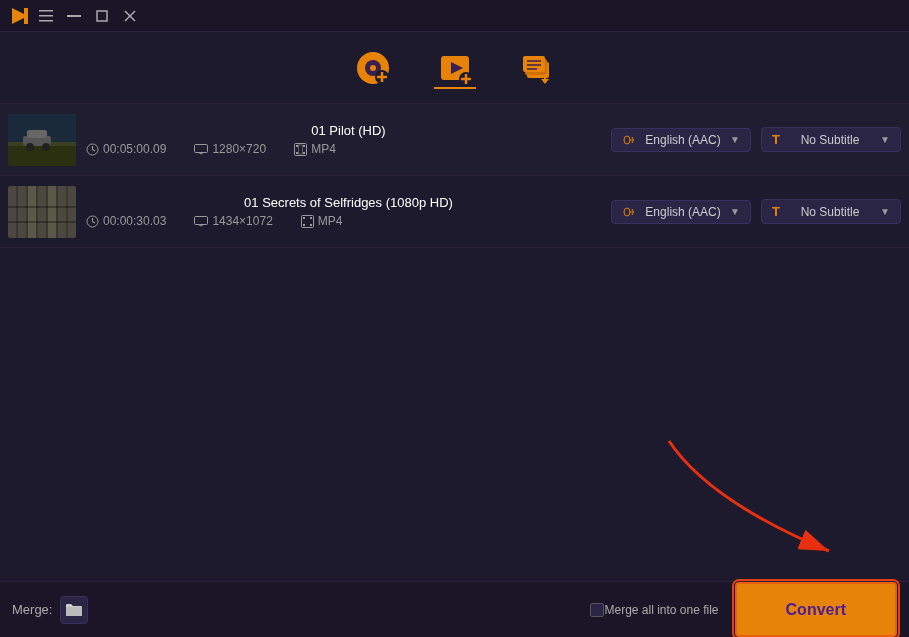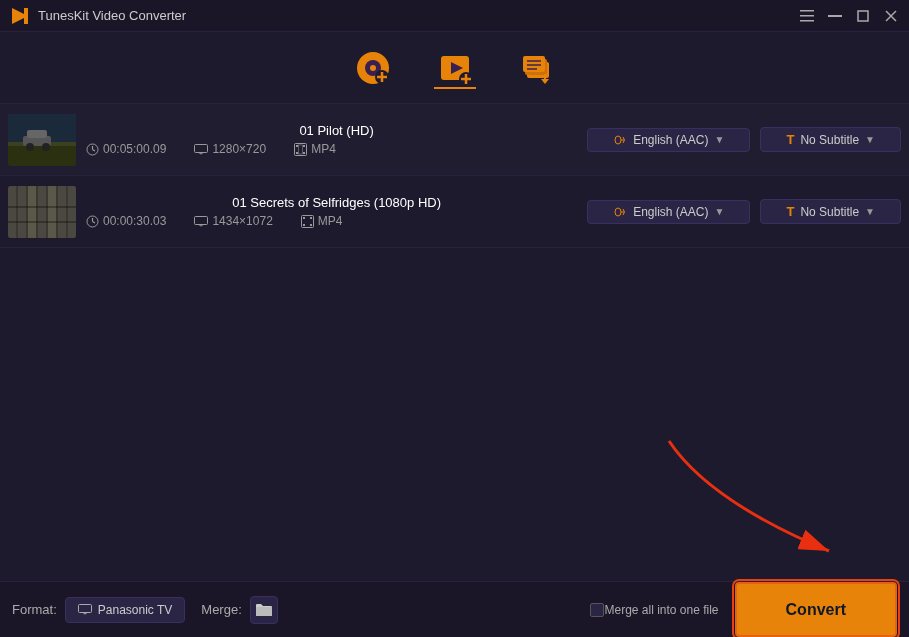--- a/index.html
+++ b/index.html
@@ -148,27 +148,26 @@
 
     .file-dropdowns {
       display: flex;
       gap: 10px;
       align-items: center;
     }
     .file-select {
       background: #2a2545;
       border: 1px solid #3a3060;
       color: #ccc;
-      padding: 4px 25px;
+      padding: 4px 10px;
       border-radius: 4px;
       font-size: 12px;
       cursor: pointer;
       display: flex;
       align-items: center;
-      gap: 6px;
       min-width: 140px;
       justify-content: space-between;
     }
     .select-arrow {
       font-size: 10px;
       color: #999;
     }
 
     
     #main-content {
@@ -266,21 +265,21 @@
       width: 14px;
       height: 14px;
       border: 1px solid #555;
       border-radius: 2px;
       background: #2a2545;
       cursor: pointer;
     }
     .convert-btn {
       background: #e8830a;
       border: 2px solid #e86010;
-      color: #0f172a;
+      color: #4c1d95;
       font-size: 16px;
       font-weight: bold;
       padding: 8px 49px;
       border-radius: 4px;
       cursor: pointer;
       height: 100%;
       display: flex;
       align-items: center;
       justify-content: center;
       min-width: 130px;
@@ -297,21 +296,20 @@
 <body>
 
 <div id="title-bar">
 
   <div class="logo">
     <svg width="20" height="20" viewBox="0 0 20 20">
       <polygon points="2,2 18,10 2,18" fill="#e8830a"></polygon>
       <rect x="14" y="2" width="4" height="16" fill="#e8830a"></rect>
     </svg>
   </div>
-  <span class="title-text">TunesKit Video Converter</span>
   <div class="window-controls">
     <div class="window-btn">
       <svg width="14" height="12" viewBox="0 0 14 12">
         <rect y="0" width="14" height="1.5" fill="#aaa"></rect>
         <rect y="5" width="14" height="1.5" fill="#aaa"></rect>
         <rect y="10" width="14" height="1.5" fill="#aaa"></rect>
       </svg>
     </div>
     <div class="window-btn">
       <svg width="14" height="2" viewBox="0 0 14 2">
@@ -528,31 +526,20 @@
 <svg id="arrow-overlay" viewBox="0 0 320 160" style="position:absolute;bottom:56px;right:0;width:320px;height:160px;pointer-events:none;">
   <defs>
     <marker id="arrowhead" markerWidth="10" markerHeight="7" refX="10" refY="3.5" orient="auto">
       <polygon points="0 0, 10 3.5, 0 7" fill="#e83010"></polygon>
     </marker>
   </defs>
   <path d="M 80 20 Q 120 80 240 130" stroke="#e83010" stroke-width="3" fill="none" marker-end="url(#arrowhead)"></path>
 </svg>
 
 <div id="bottom-bar">
-  <div class="format-section">
-    <span class="format-label">Format:</span>
-    <div class="format-value">
-      <svg width="14" height="11" viewBox="0 0 14 11">
-        <rect x="0.5" y="0.5" width="13" height="8" rx="1" stroke="#aaa" stroke-width="1" fill="none"></rect>
-        <line x1="5" y1="9" x2="9" y2="9" stroke="#aaa" stroke-width="1"></line>
-        <line x1="7" y1="8.5" x2="7" y2="10.5" stroke="#aaa" stroke-width="1"></line>
-      </svg>
-      <span>Panasonic TV</span>
-    </div>
-  </div>
 
   <div class="output-section">
     <span class="output-label">Merge:</span>
     <div class="folder-btn">
       <svg width="16" height="13" viewBox="0 0 16 13">
         <path d="M0 2 Q0 1 1 1 L5 1 L7 3 L15 3 Q16 3 16 4 L16 12 Q16 13 15 13 L1 13 Q0 13 0 12 Z" fill="#ccc"></path>
         <rect x="0" y="4" width="16" height="9" rx="1" fill="#bbb"></rect>
       </svg>
     </div>
   </div>

